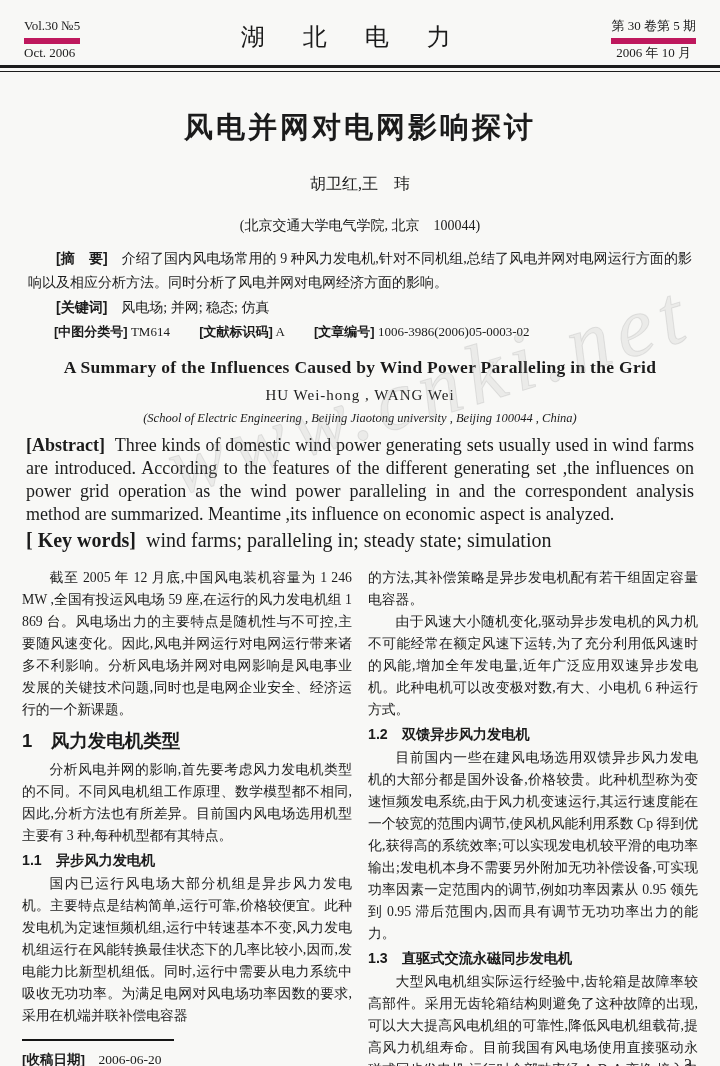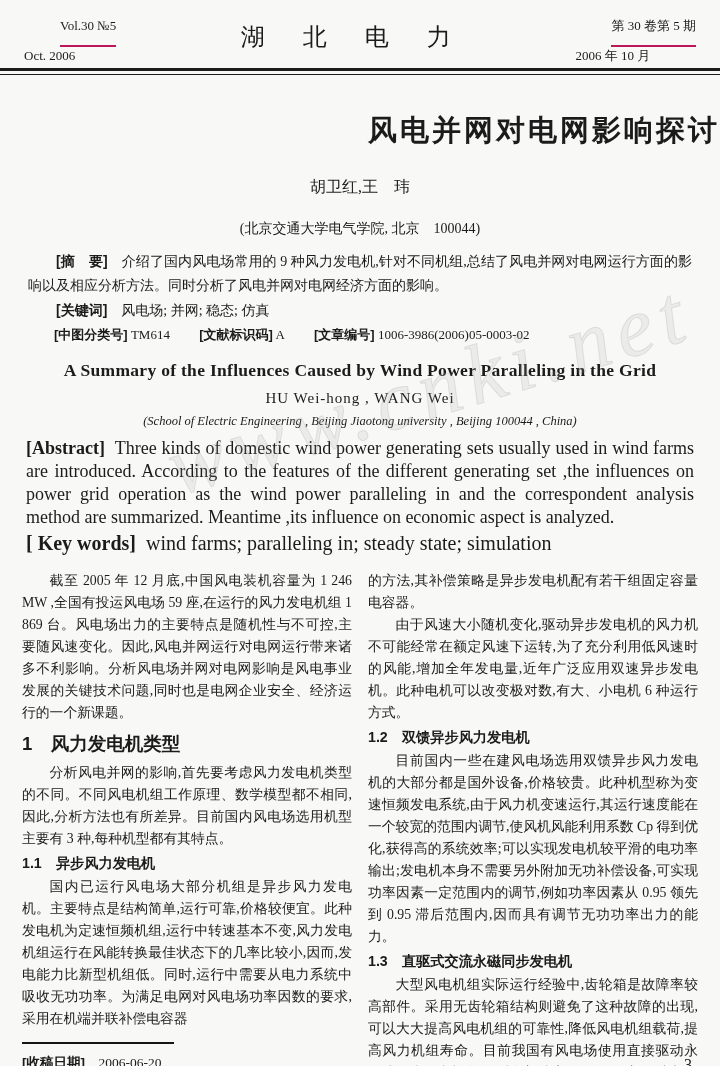--- a/index.html
+++ b/index.html
@@ -5,26 +5,26 @@
   html,body{margin:0;padding:0;background:#e9e9e9;}
   .page{
     position:relative;width:720px;height:1066px;margin:0 auto;
     background:#f8f8f6;color:#1b1b1b;overflow:hidden;
     font-family:"Liberation Serif","DejaVu Serif",serif;
   }
   
   .jheader{display:flex;justify-content:space-between;align-items:flex-start;padding:17px 24px 0 24px;}
   .jh-side{font-size:13px;line-height:17px;}
   .jh-left{text-align:left;}
-  .jh-right{text-align:left;}
-  .jh-underline{border-bottom:2px solid #be185d;padding-bottom:11px;display:inline-block;margin-left:36px;}
+  .jh-right{text-align:center;}
+  .jh-underline{border-bottom:6px solid #be185d;padding-bottom:4px;display:inline-block;}
   .jh-center{font-size:24px;letter-spacing:16px;padding-left:16px;margin-top:4px;font-weight:500;}
   .double-rule{height:3px;border-top:3px solid #1c1c1c;border-bottom:1px solid #1c1c1c;margin-top:4px;}
   
-  .title-cn{text-align:right;font-size:29px;font-weight:bold;letter-spacing:3px;margin-top:36px;}
+  .title-cn{text-align:center;font-size:29px;font-weight:bold;letter-spacing:3px;margin-top:36px;}
   .authors-cn{text-align:center;font-size:16px;margin-top:26px;}
   .affil-cn{text-align:center;font-size:14px;margin-top:22px;}
   .block-cn{margin:11px 28px 0 28px;font-size:14px;line-height:24px;text-align:justify;}
   .indent2{text-indent:2em;}
   .cn-label{font-weight:bold;font-family:"Liberation Sans","DejaVu Sans",sans-serif;}
   .class-line{margin:3px 28px 16px 28px;font-size:13px;text-indent:2em;}
   .class-item{margin-right:26px;white-space:nowrap;}
   .title-en{text-align:center;font-size:17.5px;font-weight:bold;margin-top:13px;letter-spacing:0.3px;}
   .authors-en{text-align:center;font-size:15px;margin-top:9px;letter-spacing:1px;}
   .affil-en{text-align:center;font-style:italic;font-size:12.5px;margin-top:7px;}

